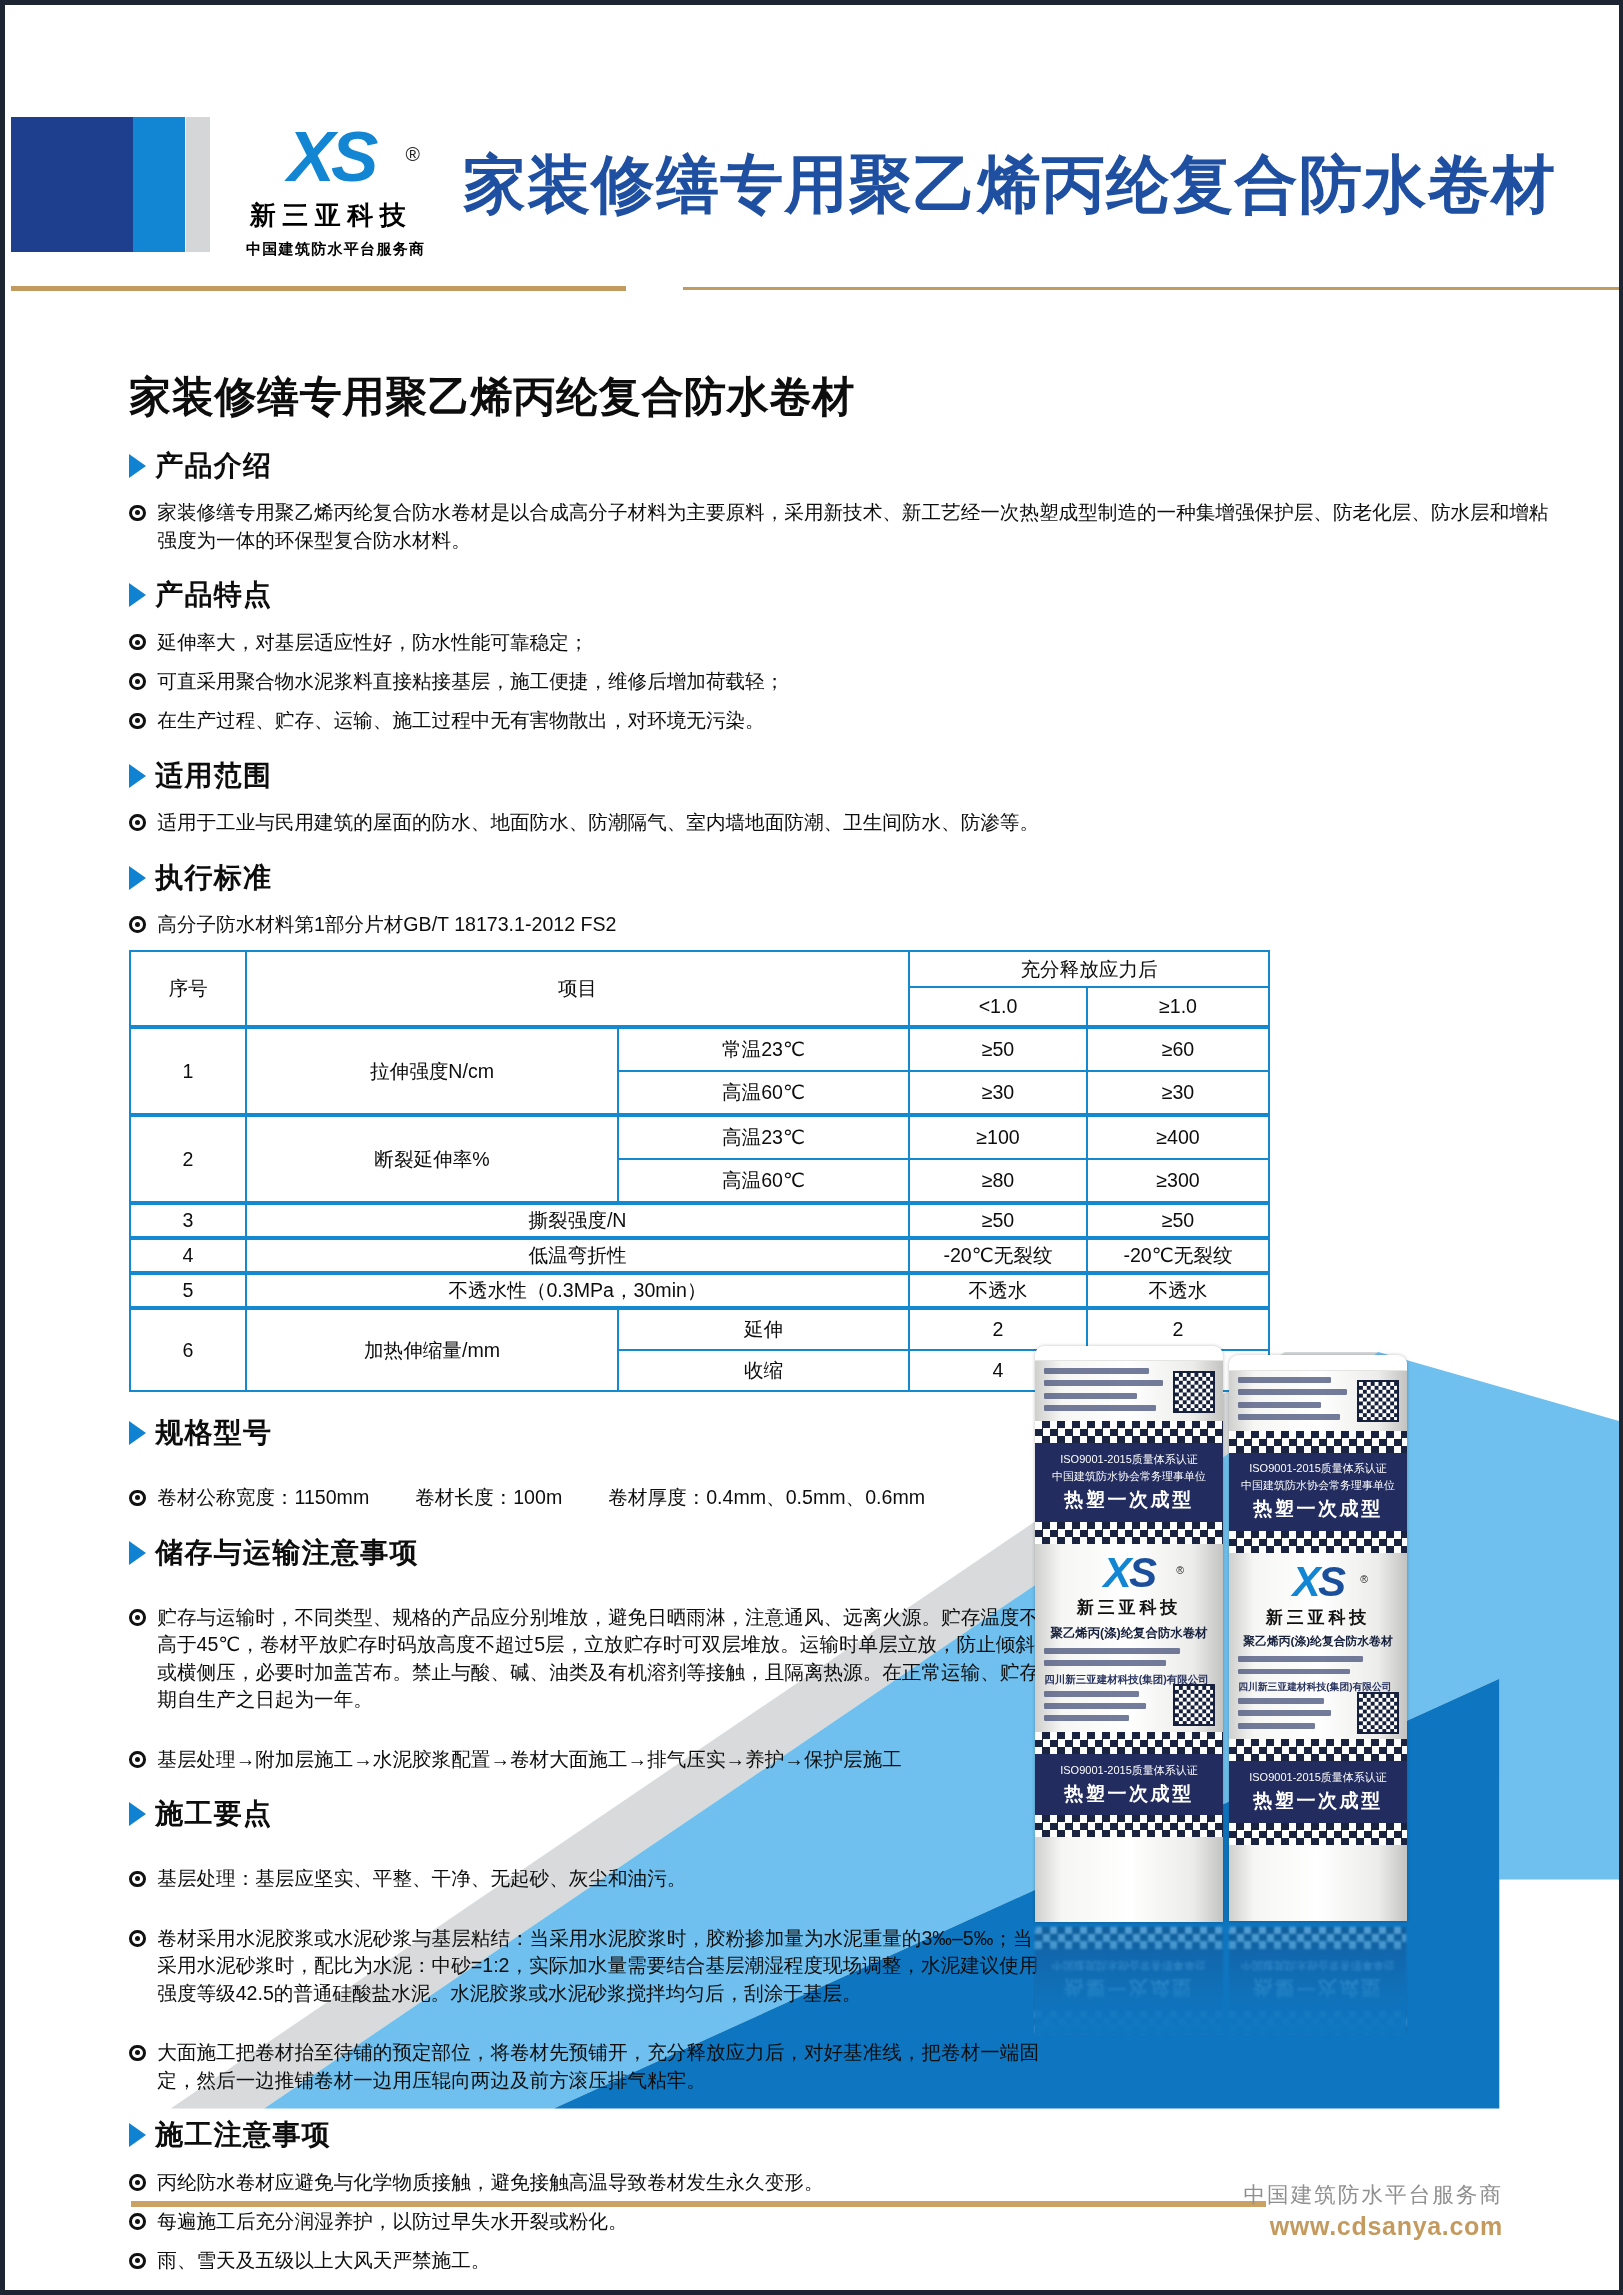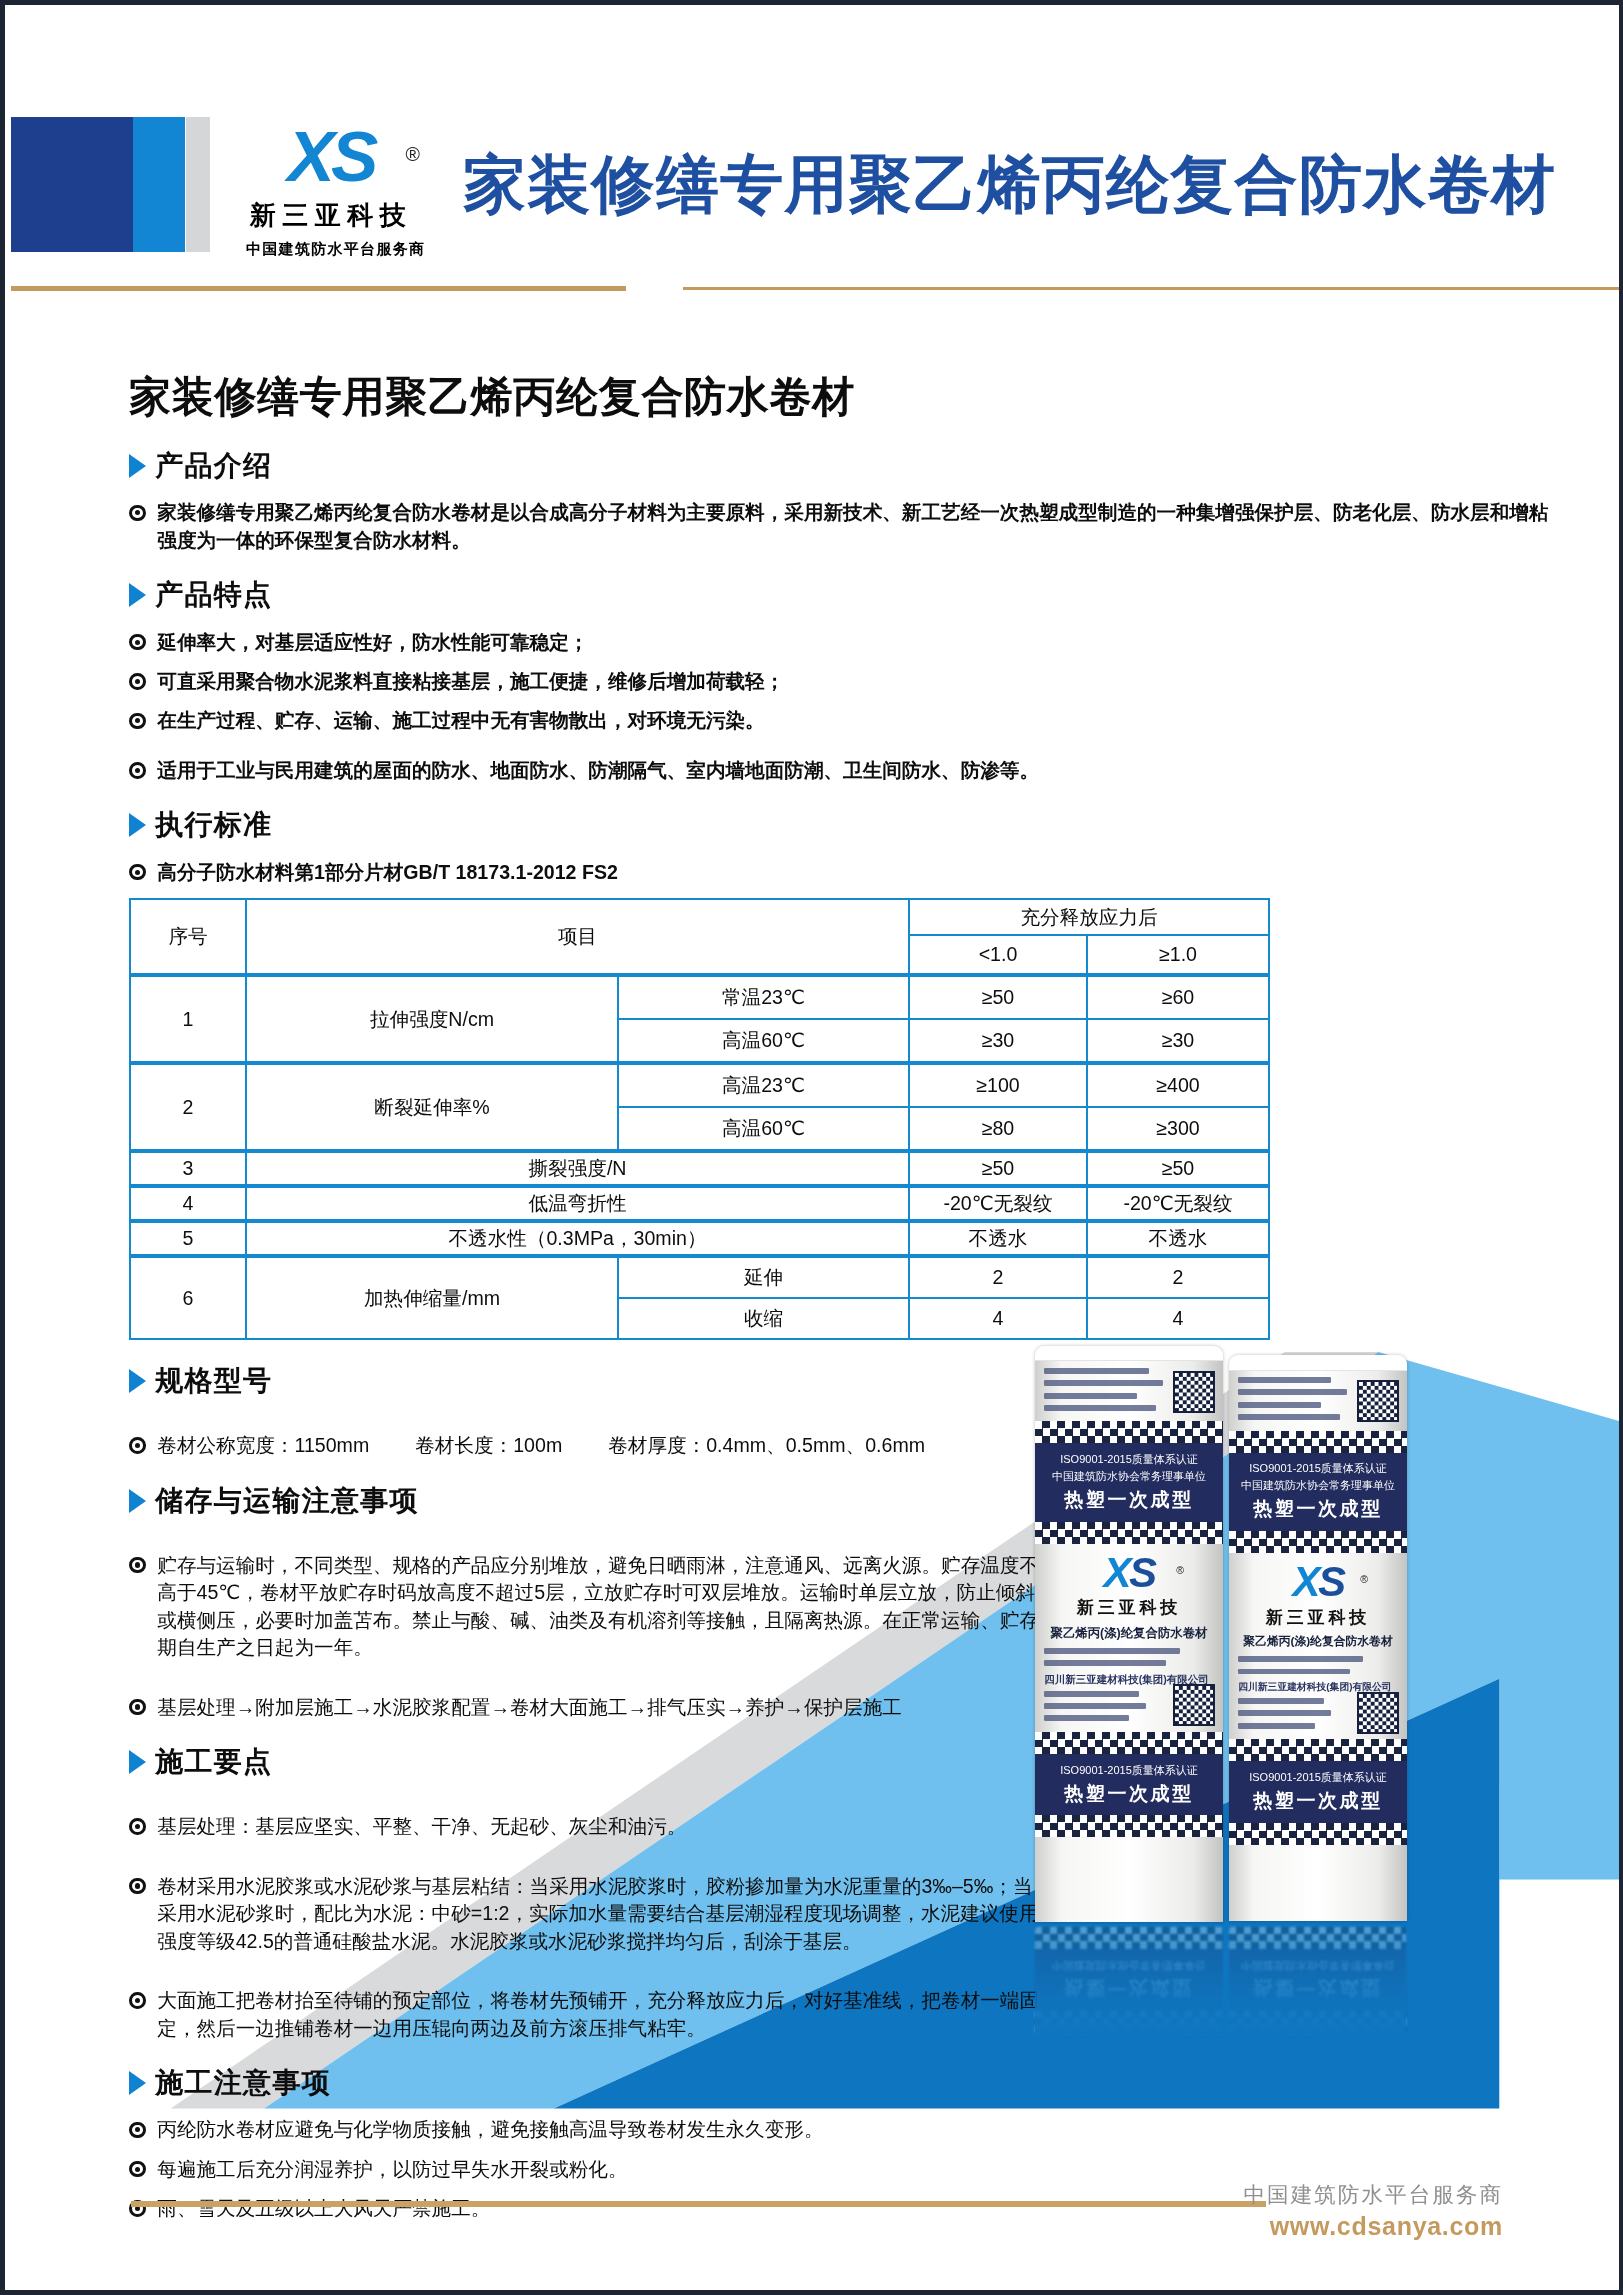--- a/index.html
+++ b/index.html
@@ -33,21 +33,21 @@
   .main{position:absolute;left:124px;top:364px;width:1439px;}
   .h1{font-size:42px;font-weight:900;color:#0d0d0d;letter-spacing:0.7px;}
   .sec{margin-top:22px;}
   .sec-hdr{display:flex;align-items:center;gap:9.2px;margin-bottom:14.4px;}
   .tri{width:0;height:0;border-left:17.7px solid #0f82d2;border-top:12.4px solid transparent;border-bottom:12.4px solid transparent;}
   .sec-title{font-size:28px;font-weight:900;color:#0d0d0d;letter-spacing:1.3px;}
   .b{display:flex;gap:11.8px;margin-bottom:11.8px;}
   .fisheye{flex:0 0 auto;width:10.5px;height:10.5px;border:3.9px solid #111;border-radius:50%;margin-top:5.2px;position:relative;}
   .fisheye::after{content:"";position:absolute;left:2.6px;top:2.6px;width:5.2px;height:5.2px;border-radius:50%;background:#111;}
   .btext{font-size:19.6px;line-height:27.5px;color:#0d0d0d;}
-  .w-intro{width:1432px;font-weight:bold;}
+  .w-intro{width:1432px;}
   .w-mid{width:922px;margin-top:32px;}
   .w-notes{width:981px;}
   .spec-line{display:flex;gap:46px;}
   
   .ptable{border-collapse:collapse;table-layout:fixed;width:1139px;margin-top:10.5px;}
   .ptable td,.ptable th{border:2px solid #1489cf;text-align:center;vertical-align:middle;
     font-size:19.6px;font-weight:400;color:#0d0d0d;padding:0;}
   .ptable .tk{border-top-width:4.6px;}
   .ptable tr.hr1 th{height:34px;}
   .ptable tr.hr2 th{height:37px;}
@@ -143,20 +143,24 @@
           <span class="fisheye"></span>
           <span class="btext">可直采用聚合物水泥浆料直接粘接基层，施工便捷，维修后增加荷载轻；</span>
         </div>
       <div class="b w-intro">
           <span class="fisheye"></span>
           <span class="btext">在生产过程、贮存、运输、施工过程中无有害物散出，对环境无污染。</span>
         </div>
     </div>
 
     <div class="sec">
+      <div class="sec-hdr">
+          <span class="tri"></span>
+        <span class="sec-title">适用范围</span>
+        </div>
       <div class="b w-intro">
           <span class="fisheye"></span>
           <span class="btext">适用于工业与民用建筑的屋面的防水、地面防水、防潮隔气、室内墙地面防潮、卫生间防水、防渗等。</span>
         </div>
     </div>
 
     <div class="sec">
       <div class="sec-hdr">
           <span class="tri"></span>
         <span class="sec-title">执行标准</span>

